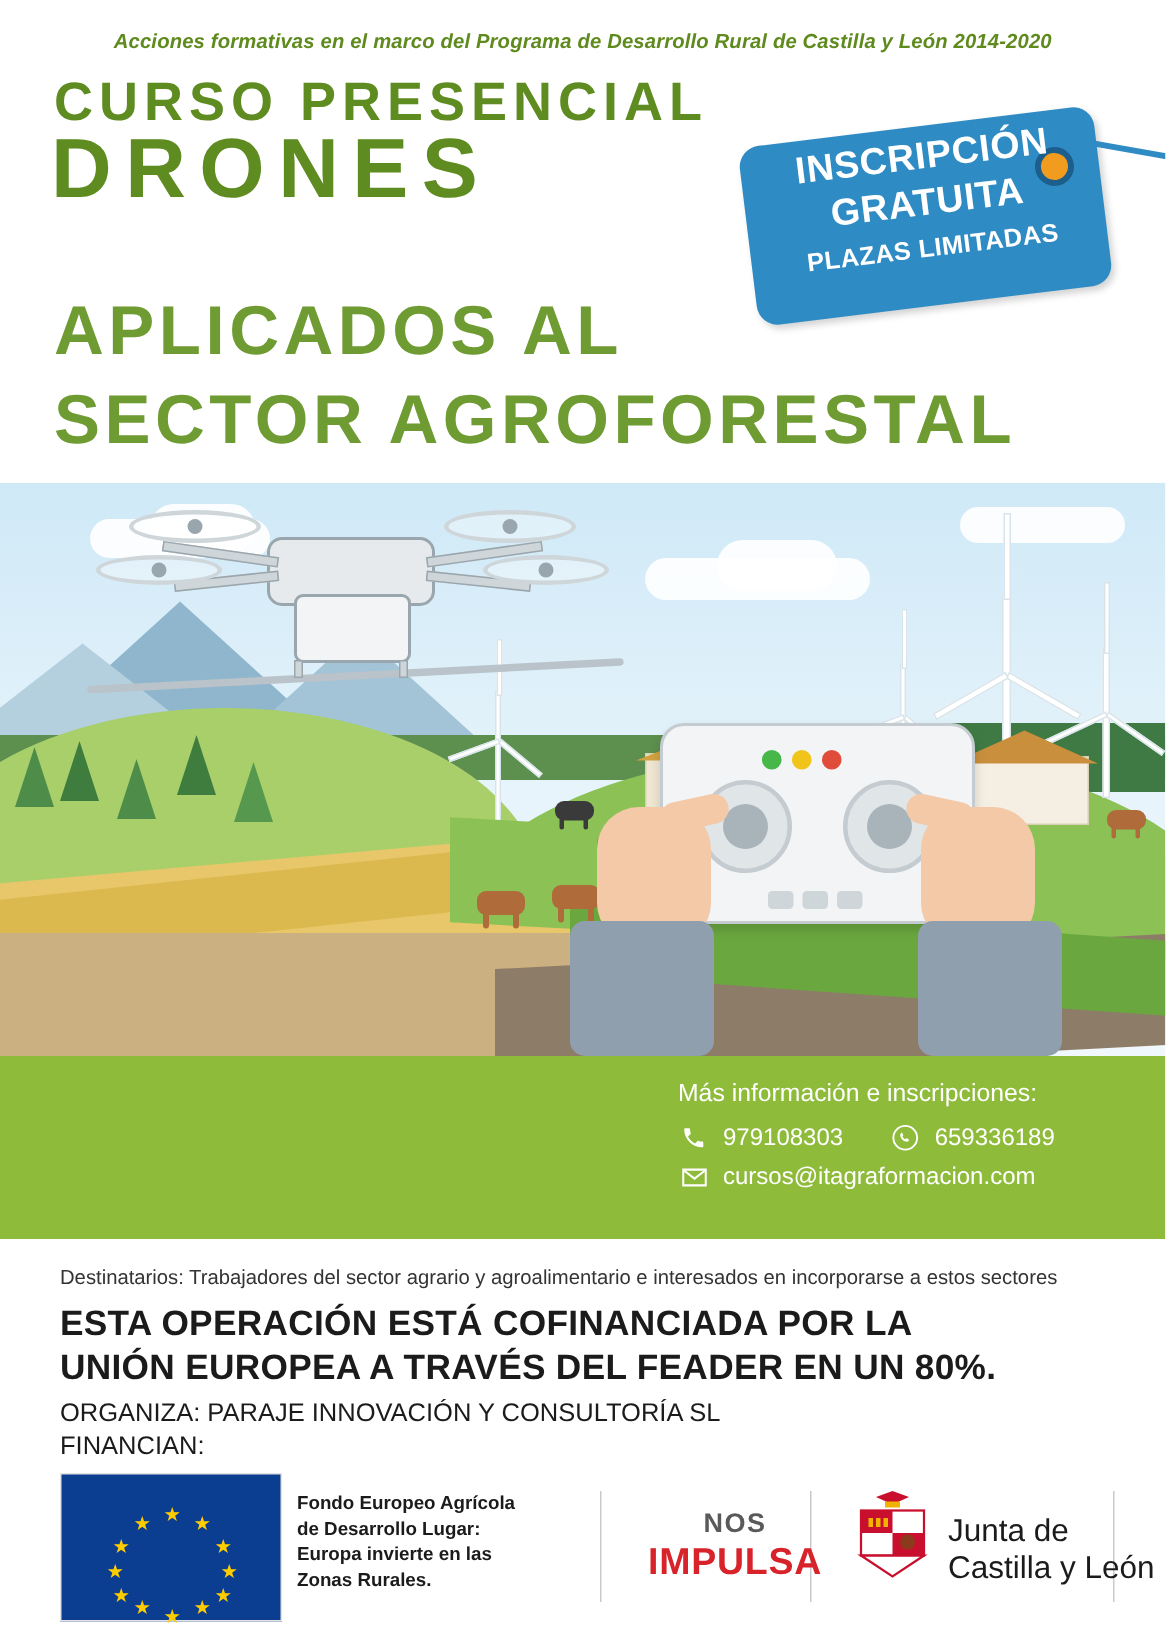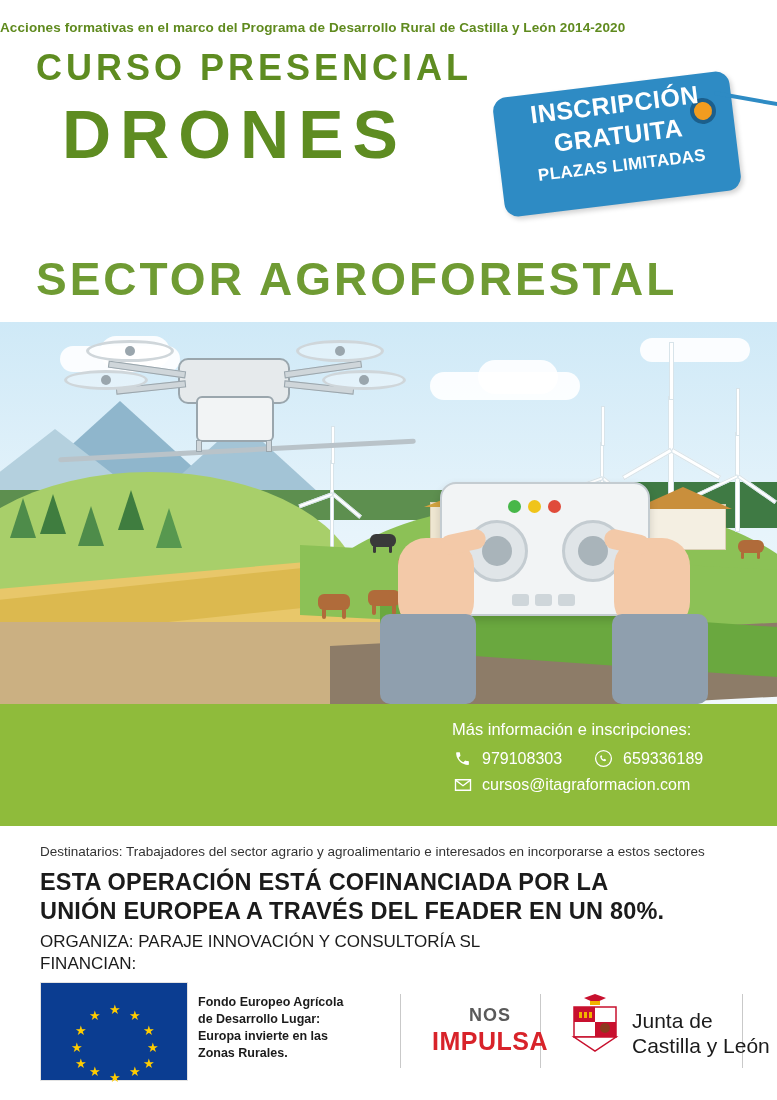--- a/index.html
+++ b/index.html
@@ -25,45 +25,45 @@
     top: 0; left: 0;
     width: 777px;
     height: 322px;
     background: #ffffff;
   }
   .header-strip {
     position: absolute;
     top: 20px;
     left: 0;
     width: 777px;
-    text-align: left;
+    text-align: center;
     font-size: 13.5px;
     font-weight: bold;
     color: #5f8a1e;
     letter-spacing: .1px;
+    font-style: italic;
   }
   .t-curso {
     position: absolute;
     top: 47px;
     left: 36px;
     font-size: 36px;
     font-weight: bold;
     letter-spacing: 4px;
     color: #5e8c21;
   }
   .t-drones {
     position: absolute;
-    top: 100px;
+    top: 84px;
     left: 34px;
-    font-size: 68px;
+    font-size: 56px;
     font-weight: bold;
     letter-spacing: 9px;
     color: #5e8c21;
     line-height: 1;
-    margin-left: 28px;
   }
   .t-aplicados {
     position: absolute;
     top: 197px;
     left: 36px;
     font-size: 46px;
     font-weight: bold;
     letter-spacing: 3px;
     color: #6f9b33;
     line-height: 1;
@@ -391,20 +391,21 @@
 </style>
 </head>
 <body>
 
 <div class="poster">
 
   <div class="header">
     <div class="header-strip">Acciones formativas en el marco del Programa de Desarrollo Rural de Castilla y León 2014-2020</div>
     <div class="t-curso">CURSO PRESENCIAL</div>
     <div class="t-drones">DRONES</div>
+    <div class="t-aplicados">APLICADOS AL</div>
     <div class="t-sector">SECTOR AGROFORESTAL</div>
 
     <div class="tag-wrap">
       <div class="tag-body"></div>
       <div class="tag-string"></div>
       <div class="tag-hole"></div>
       <div class="tag-text">
         <div class="tag-l1">INSCRIPCIÓN</div>
         <div class="tag-l2">GRATUITA</div>
         <div class="tag-l3">PLAZAS LIMITADAS</div>

